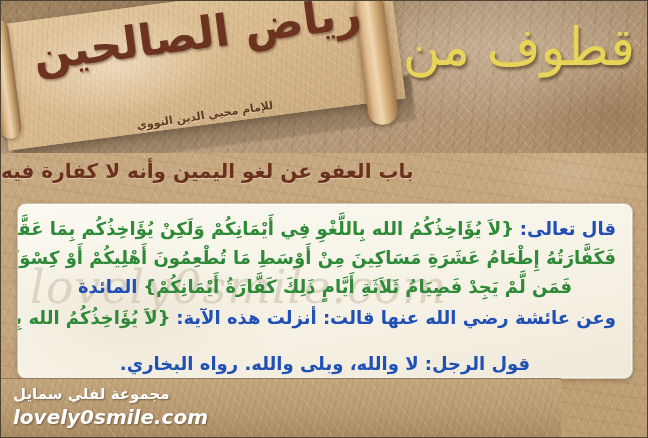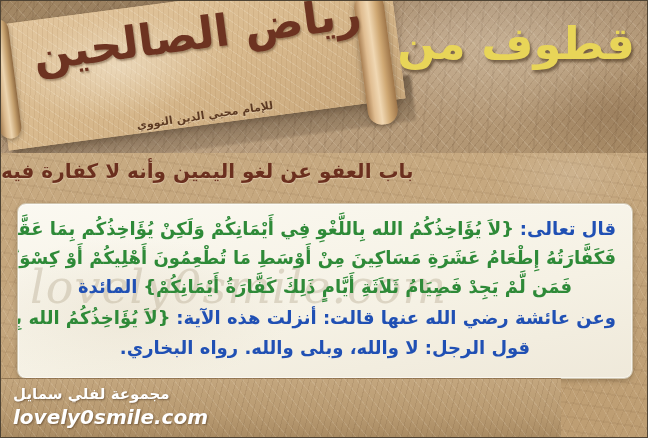--- a/index.html
+++ b/index.html
@@ -120,25 +120,25 @@
     font-size: 11px;
     font-weight: bold;
     text-shadow: 0 1px 1px rgba(255,245,225,0.45);
     white-space: nowrap;
   }
 
   .qutuf {
     position: absolute;
     right: 14px; top: 18px;
     width: 216px;
-    text-align: right;
+    text-align: left;
     color: #e8d558;
-    font-size: 45px;
+    font-size: 52px;
     line-height: 1.1;
-    font-weight: bold;
+    font-weight: normal;
     text-shadow: 2px 3px 3px rgba(60,40,18,0.55);
     white-space: nowrap;
   }
 
   
   .chapter-title {
     position: absolute;
     left: 0; top: 158px;
     width: 648px;
     text-align: left;
@@ -199,21 +199,21 @@
     font-weight: bold;
   }
   .src {
     color: #2050b4;
     font-weight: bold;
   }
   .l1 { text-align: justify; text-align-last: justify; }
   .l2 { text-align: justify; text-align-last: justify; }
   .l3 { text-align: center; }
   .l4 { text-align: justify; text-align-last: justify; margin-top: 2px; }
-  .l5 { text-align: center; }
+  .l5 { text-align: center; margin-top: 16px; }
 
   
   .footer {
     position: absolute;
     left: 0; bottom: 0;
     width: 560px; height: 58px;
     background-color: #bb9e77;
     background-image:
       repeating-linear-gradient(104deg, rgba(96,66,38,0.12) 0px, rgba(96,66,38,0.12) 1px, rgba(0,0,0,0) 1px, rgba(0,0,0,0) 6px),
       repeating-linear-gradient(52deg, rgba(255,246,228,0.12) 0px, rgba(255,246,228,0.12) 1px, rgba(0,0,0,0) 1px, rgba(0,0,0,0) 9px),

